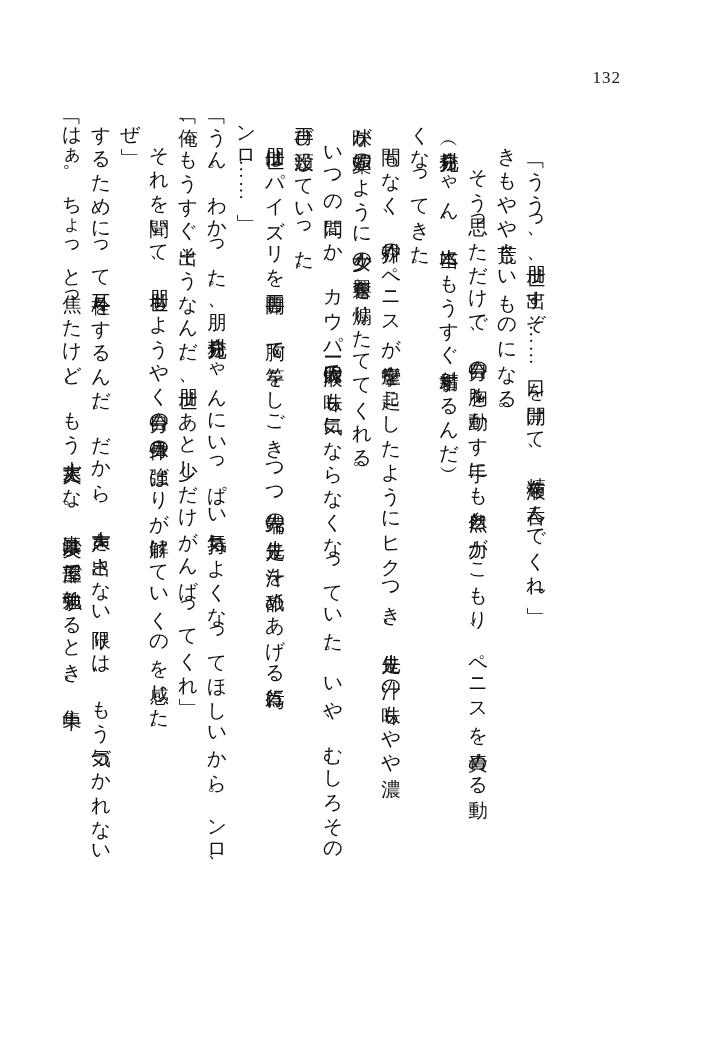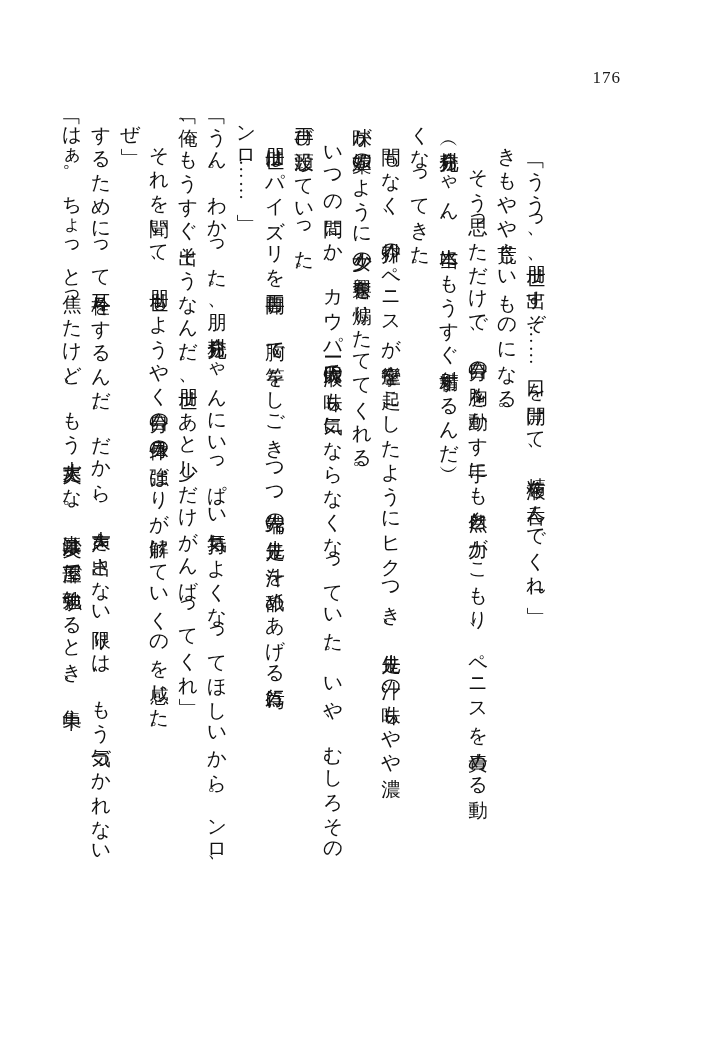--- a/index.html
+++ b/index.html
@@ -58,21 +58,21 @@
   }
   
   .indent-1 { padding-top: 22px; }
   .indent-2 { padding-top: 44px; }
 </style>
 </head>
 <body>
 
 <div id="page">
 
-  <div id="page-number">176</div>
+  <div id="page-number">132</div>
 
   <div id="body-text">
     <div class="column">「はぁ。ちょっと焦ったけど、もう大丈夫だな。真沙美は部屋で勉強するとき、集中</div>
     <div class="col-gap"></div>
     <div class="column">するためにって耳栓をするんだ。だから、大声を出さない限りは、もう気づかれない</div>
     <div class="col-gap"></div>
     <div class="column">ぜ」</div>
     <div class="col-gap"></div>
     <div class="column">　それを聞いて、朋世もようやく自分の身体の強ばりが解けていくのを感じた。</div>
     <div class="col-gap"></div>

